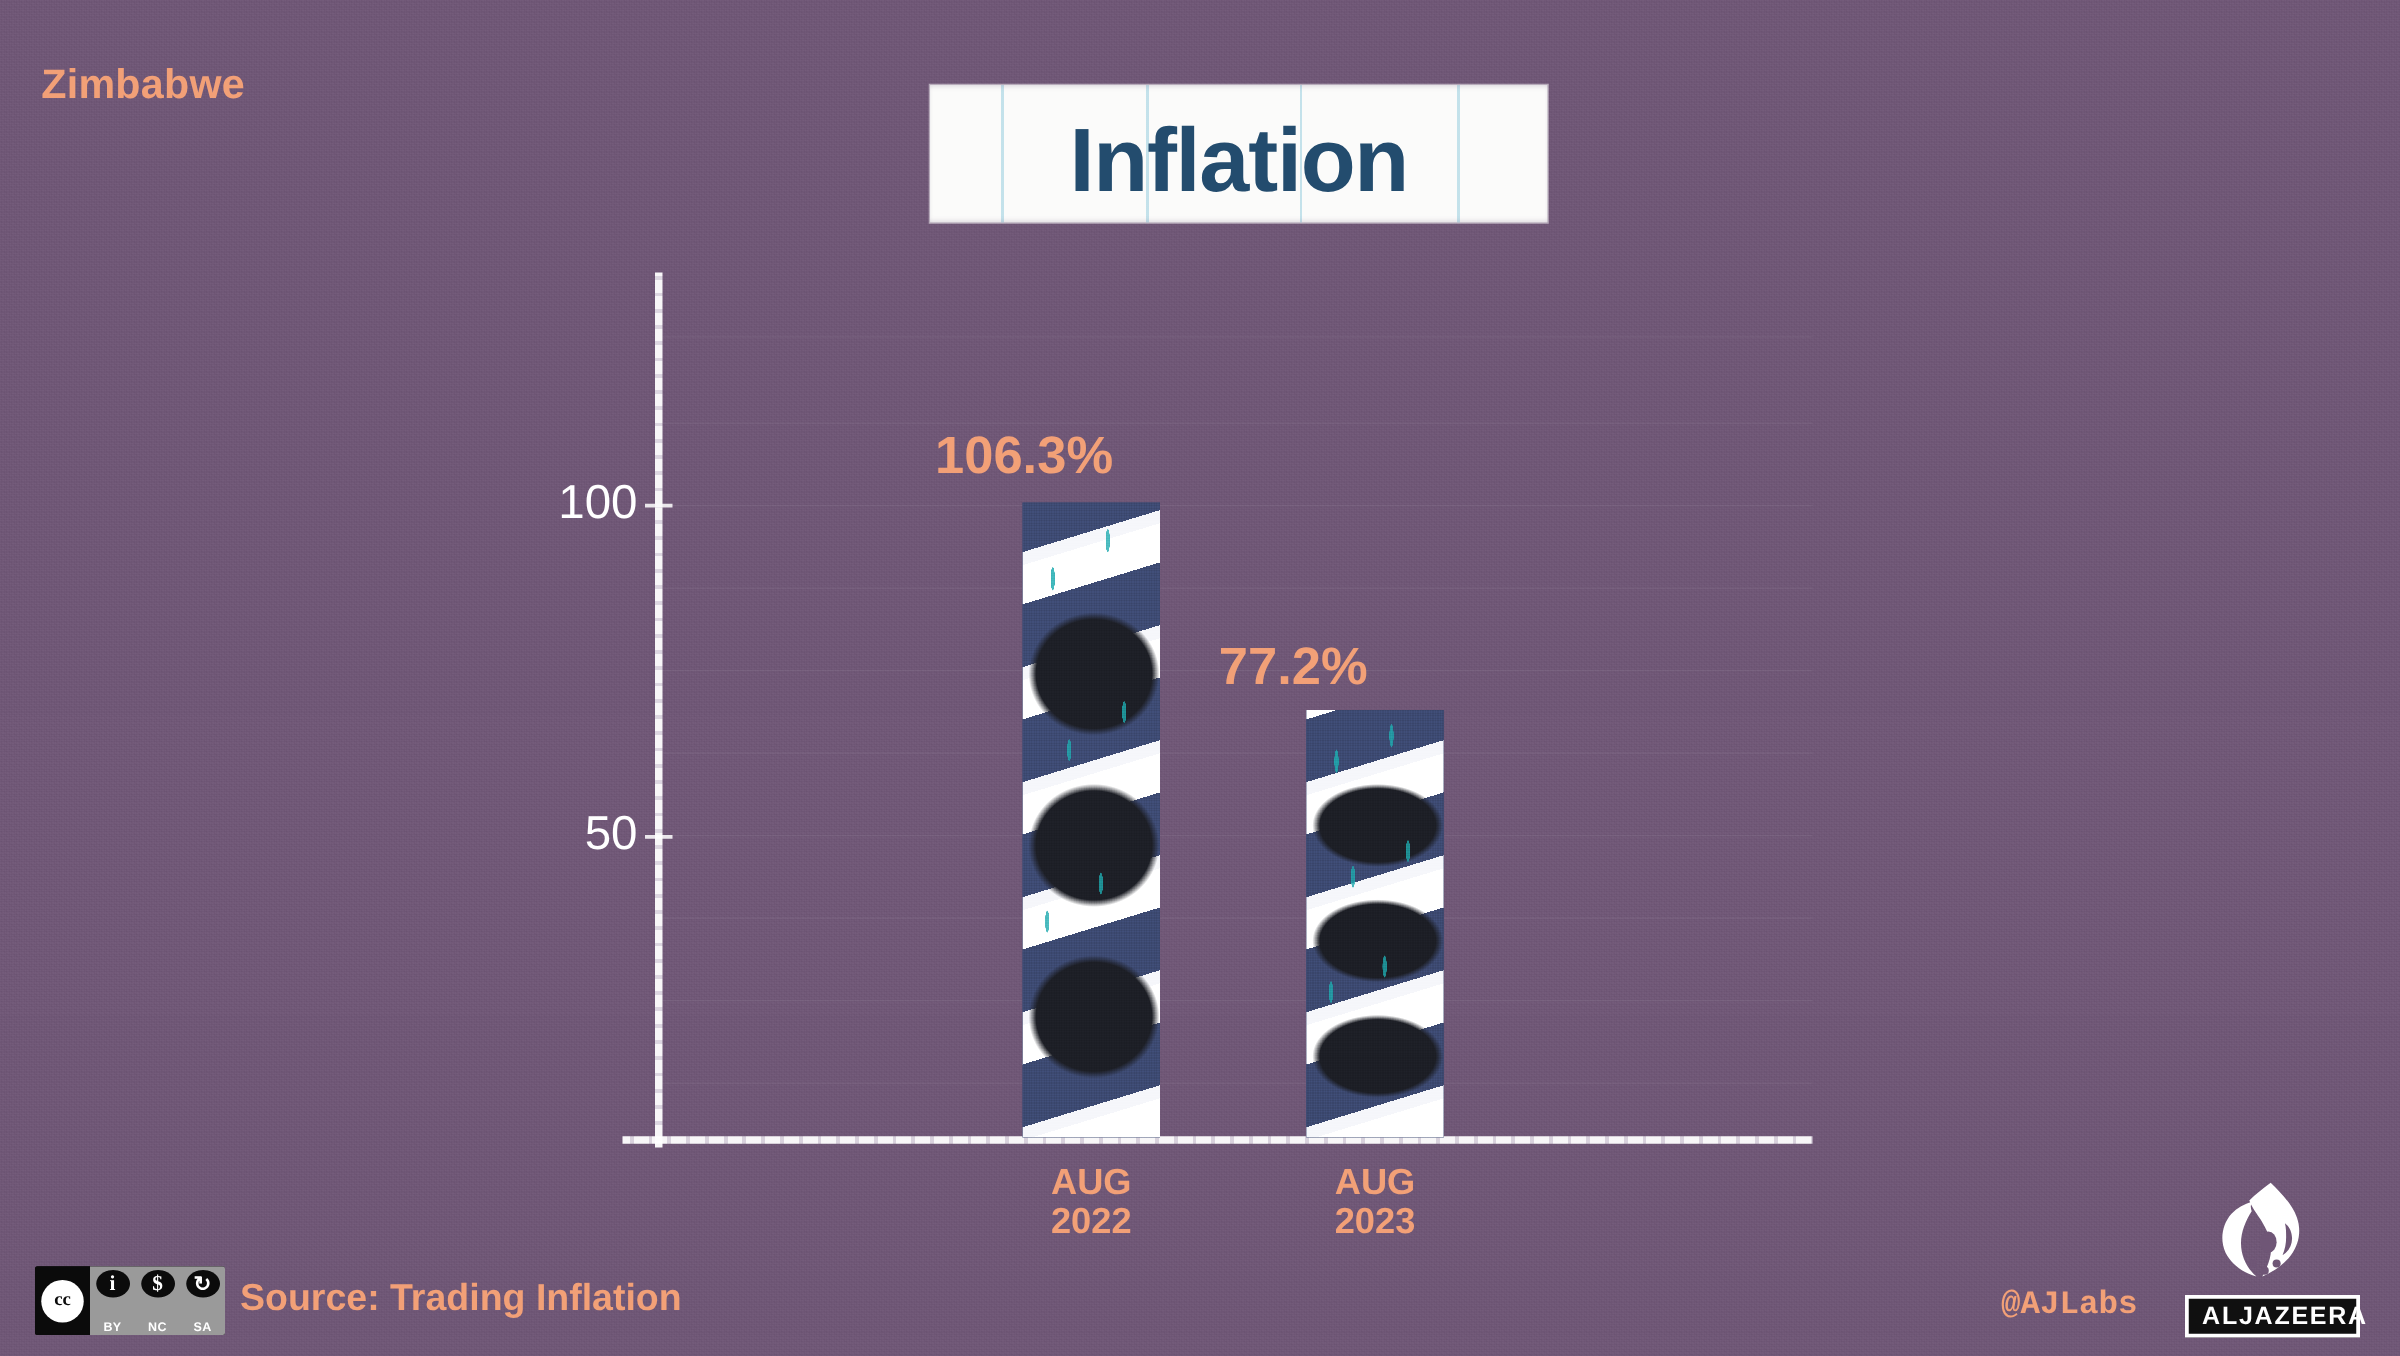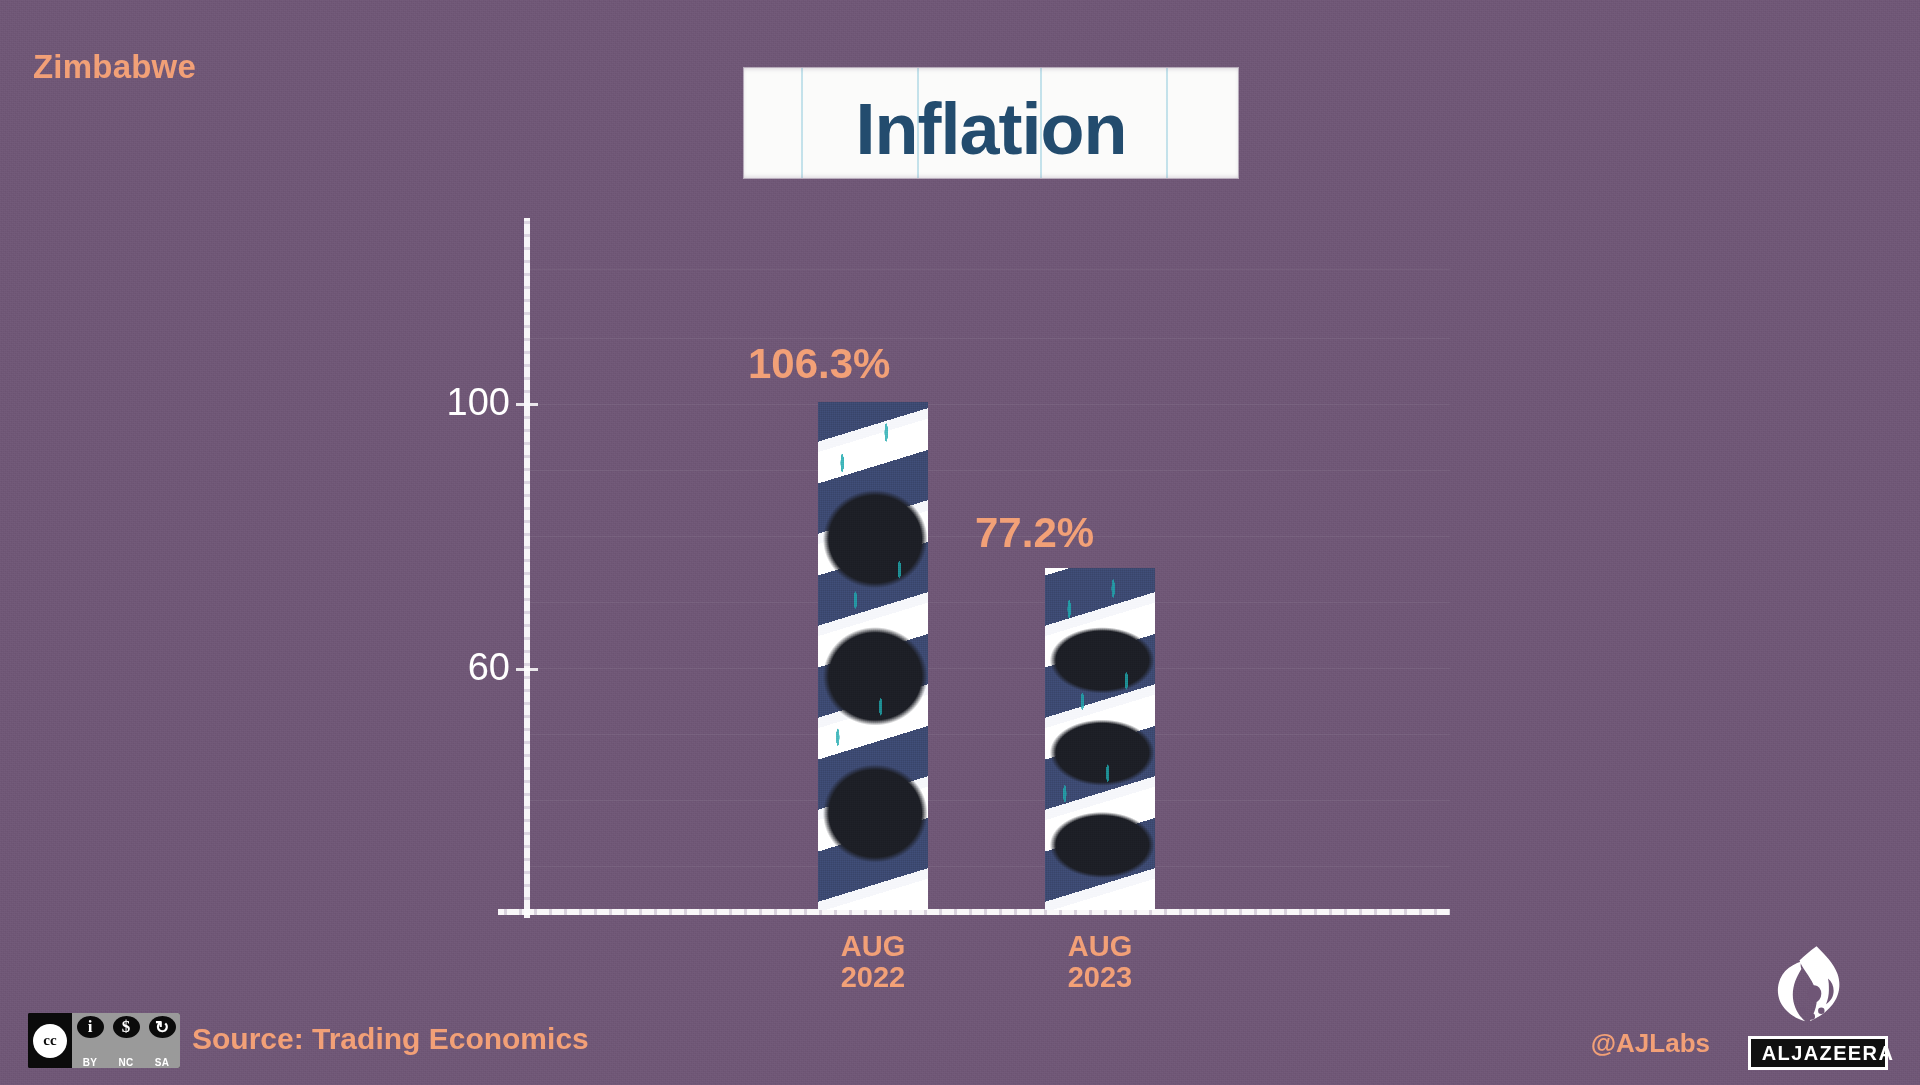--- a/index.html
+++ b/index.html
@@ -205,21 +205,21 @@
   #source-text {
     position:absolute; left:192px; top:1022px;
     font-size:30px; font-weight:bold;
     color:#f2a077;
   }
 
   #handle {
     position:absolute; right:210px; top:1028px;
     font-size:26px; font-weight:bold;
     color:#f2a077;
-    font-family:Liberation Sans, sans-serif;
+    font-family:Liberation Mono, monospace;
   }
 
   #aj-logo {
     position:absolute; right:28px; top:944px;
     width:150px; height:128px;
   }
   #aj-mark {
     position:absolute; left:28px; top:0; width:95px; height:88px;
   }
   #aj-wordmark {
@@ -263,21 +263,21 @@
     <div id="y-axis" class="axis-line"></div>
     <div id="x-axis" class="axis-line"></div>
 
     <div class="tick-mark" style="top:403px"></div>
     <div class="tick-mark" style="top:668px"></div>
 
     <div class="y-tick-wrap" style="top:381px">
       <div class="y-tick-label">100</div>
     </div>
     <div class="y-tick-wrap" style="top:646px">
-      <div class="y-tick-label">60</div>
+      <div class="y-tick-label">50</div>
     </div>
 
     <div class="bar" style="left:818px; top:402px; width:110px; height:508px;">
       <div class="tex"></div>
       <div class="rough"></div>
     </div>
     <div class="value-label" style="left:748px; top:340px; width:250px;">106.3%</div>
 
     <div class="bar" style="left:1045px; top:568px; width:110px; height:342px;">
       <div class="tex"></div>
@@ -309,21 +309,21 @@
         <div class="cc-glyph">$</div>
         <div class="cc-sub">NC</div>
       </div>
       <div class="cc-cell">
         <div class="cc-glyph">↻</div>
         <div class="cc-sub">SA</div>
       </div>
     </div>
   </div>
 
-  <div id="source-text">Source: Trading Economics</div>
+  <div id="source-text">Source: Trading Inflation</div>
 
   <div id="handle">@AJLabs</div>
 
   <div id="aj-logo">
     <svg id="aj-mark" viewBox="0 0 100 92">
       <g fill="#ffffff">
         <path d="M49 2c9 9 18 18 22 29 4 11 2 23-5 32-6 8-15 14-24 18 3-6 6-12 7-19 1-8-1-16-5-23-4-8-10-14-13-22 5-5 11-10 18-15z"></path>
         <path d="M33 26c-5 8-9 17-9 27 0 11 5 21 13 28-11-3-21-10-26-20-5-11-3-24 5-33 5-5 11-8 17-10-1 3-1 5 0 8z"></path>
         <ellipse cx="47" cy="52" rx="7" ry="9" fill="#6f5676"></ellipse>
         <circle cx="34" cy="70" r="3.4" fill="#6f5676"></circle>

